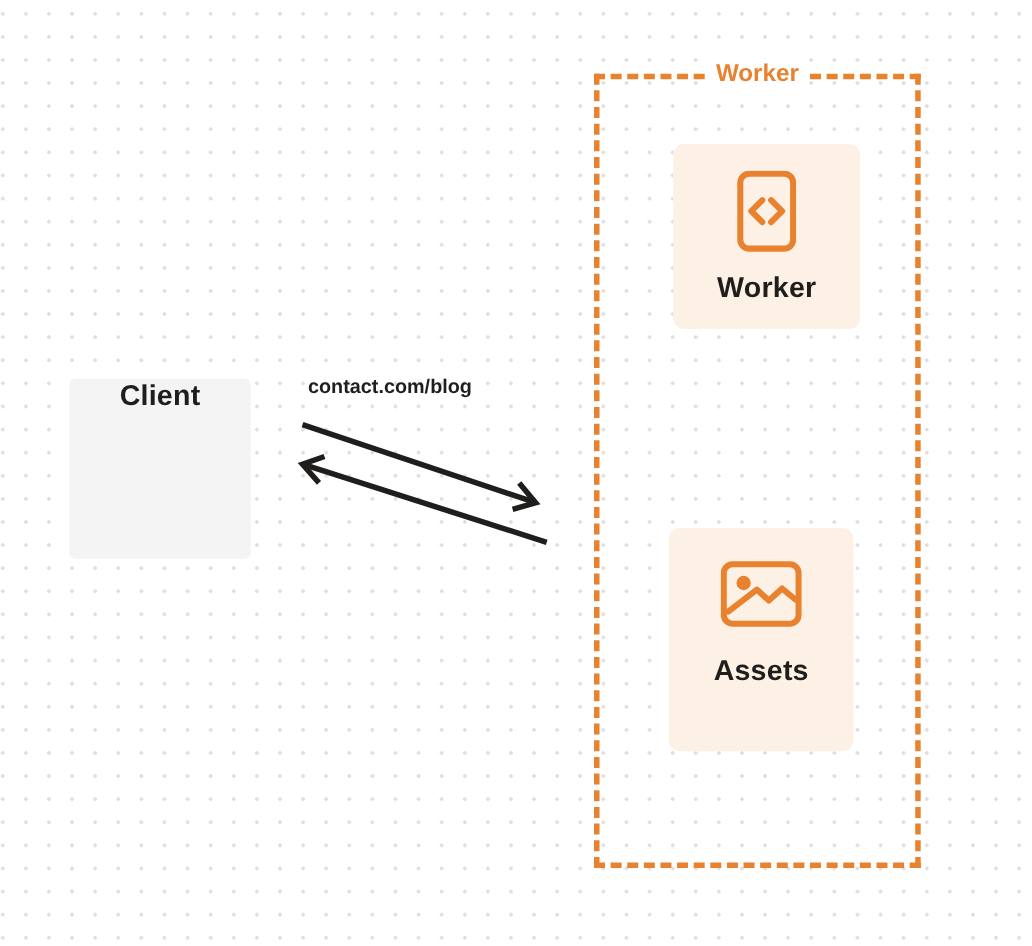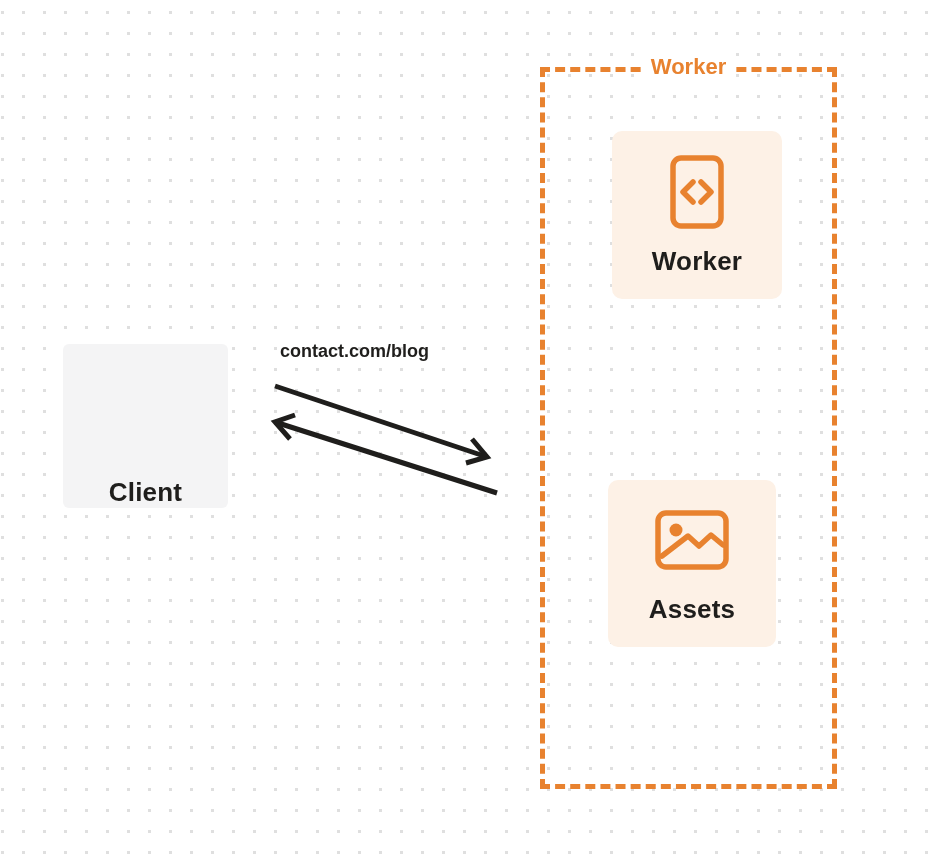--- a/index.html
+++ b/index.html
@@ -14,21 +14,21 @@
     background-position: 13px 2px;
     font-family: "Liberation Sans", sans-serif;
   }
 
   .client-box {
     position: absolute;
     left: 63px; top: 344px;
     width: 165px; height: 164px;
     background: #f4f4f5;
     border-radius: 6px;
-    display: flex; align-items: flex-end; justify-content: center;
+    display: flex; align-items: flex-start; justify-content: center;
   }
   .node-label {
     font-weight: 700;
     font-size: 26px;
     color: #1f1e1c;
     letter-spacing: 0.2px;
   }
 
   .request-label {
     position: absolute;
@@ -61,21 +61,21 @@
     white-space: nowrap;
   }
 
   .card {
     position: absolute;
     background: #fdf1e6;
     border-radius: 10px;
     display: flex; flex-direction: column; align-items: center;
   }
   .worker-card { left: 67px; top: 59px; width: 170px; height: 168px; }
-  .assets-card { left: 63px; top: 408px; width: 168px; height: 167px; align-items: center; }
+  .assets-card { left: 63px; top: 408px; width: 168px; height: 203px; align-items: center; }
   .worker-card .card-icon { margin-top: 24px; }
   .assets-card .card-icon { margin-top: 30px; }
   .worker-card .node-label { margin-top: 17px; }
   .assets-card .node-label { margin-top: 24px; }
 
   .file-tree {
     position: absolute;
     left: 41px; top: 579px;
     margin: 0;
     font-family: "DejaVu Sans Mono", monospace;

